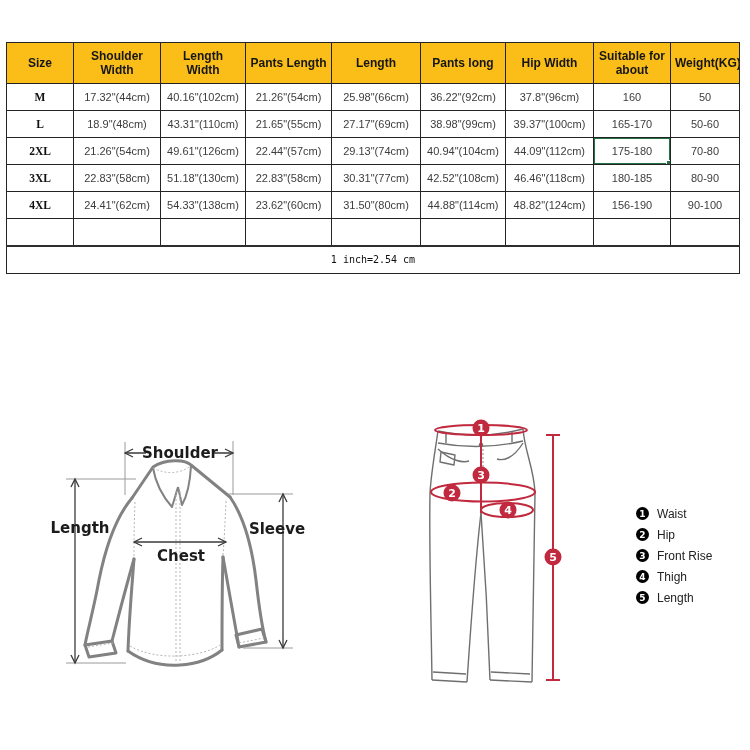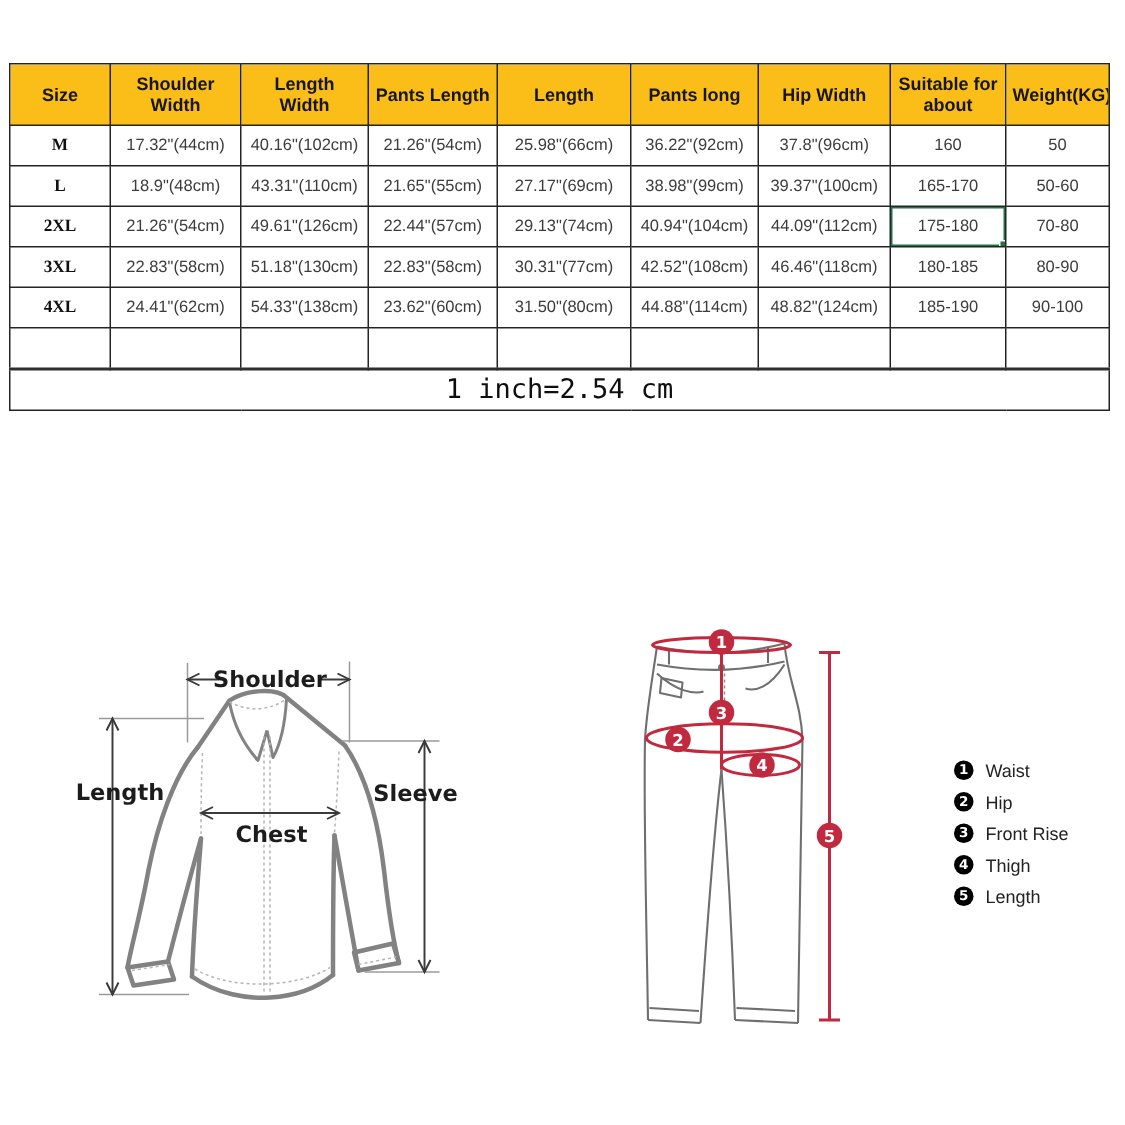--- a/index.html
+++ b/index.html
@@ -10,21 +10,21 @@
   table.size-table{position:absolute;left:6px;top:42px;width:733px;
                    border-collapse:collapse;table-layout:fixed;}
   .size-table th,.size-table td{border:1px solid #242424;text-align:center;
                    vertical-align:middle;padding:0 4px;overflow:hidden;}
   .size-table thead th{background:#fbbe18;height:40px;font-size:12px;font-weight:bold;
                    color:#161616;line-height:1.2;}
   .data-row{height:27px;font-size:11px;color:#3c3c3c;}
   .size-col{font-family:"Liberation Serif",serif;font-weight:bold;font-size:11.5px;color:#101010;}
   .empty-row{height:27px;}
   .note-row-1 td{height:26px;border-top:2px solid #2e2e2e;
-                 font-family:"DejaVu Sans Mono",monospace;font-size:18px;color:#0e0e0e;margin-top:20px;}
+                 font-family:"DejaVu Sans Mono",monospace;font-size:10px;color:#0e0e0e;margin-top:20px;}
   .note-row-2 td{height:31px;border-top:2px solid #2e2e2e;border-bottom:2px solid #2e2e2e;
                  font-family:"DejaVu Sans Mono",monospace;font-size:15px;color:#0e0e0e;}
   td.selected{position:relative;}
   .sel-box{position:absolute;inset:-1px;border:2px solid #217346;pointer-events:none;}
   .sel-box::after{content:"";position:absolute;right:-4px;bottom:-4px;width:5px;height:5px;
                   background:#217346;border:1px solid #fff;}
 
   
   .shirt-svg{position:absolute;left:40px;top:395px;}
   .pants-svg{position:absolute;left:413px;top:413px;}
@@ -120,21 +120,21 @@
         <td>80-90</td>
       </tr>
       <tr class="data-row">
         <td class="size-col">4XL</td>
         <td>24.41"(62cm)</td>
         <td>54.33"(138cm)</td>
         <td>23.62"(60cm)</td>
         <td>31.50"(80cm)</td>
         <td>44.88"(114cm)</td>
         <td>48.82"(124cm)</td>
-        <td>185-190</td>
+        <td>156-190</td>
         <td>90-100</td>
       </tr>
       <tr class="empty-row">
         <td></td>
           <td></td>
         <td></td>
           <td></td>
         <td></td>
           <td></td>
         <td></td>

